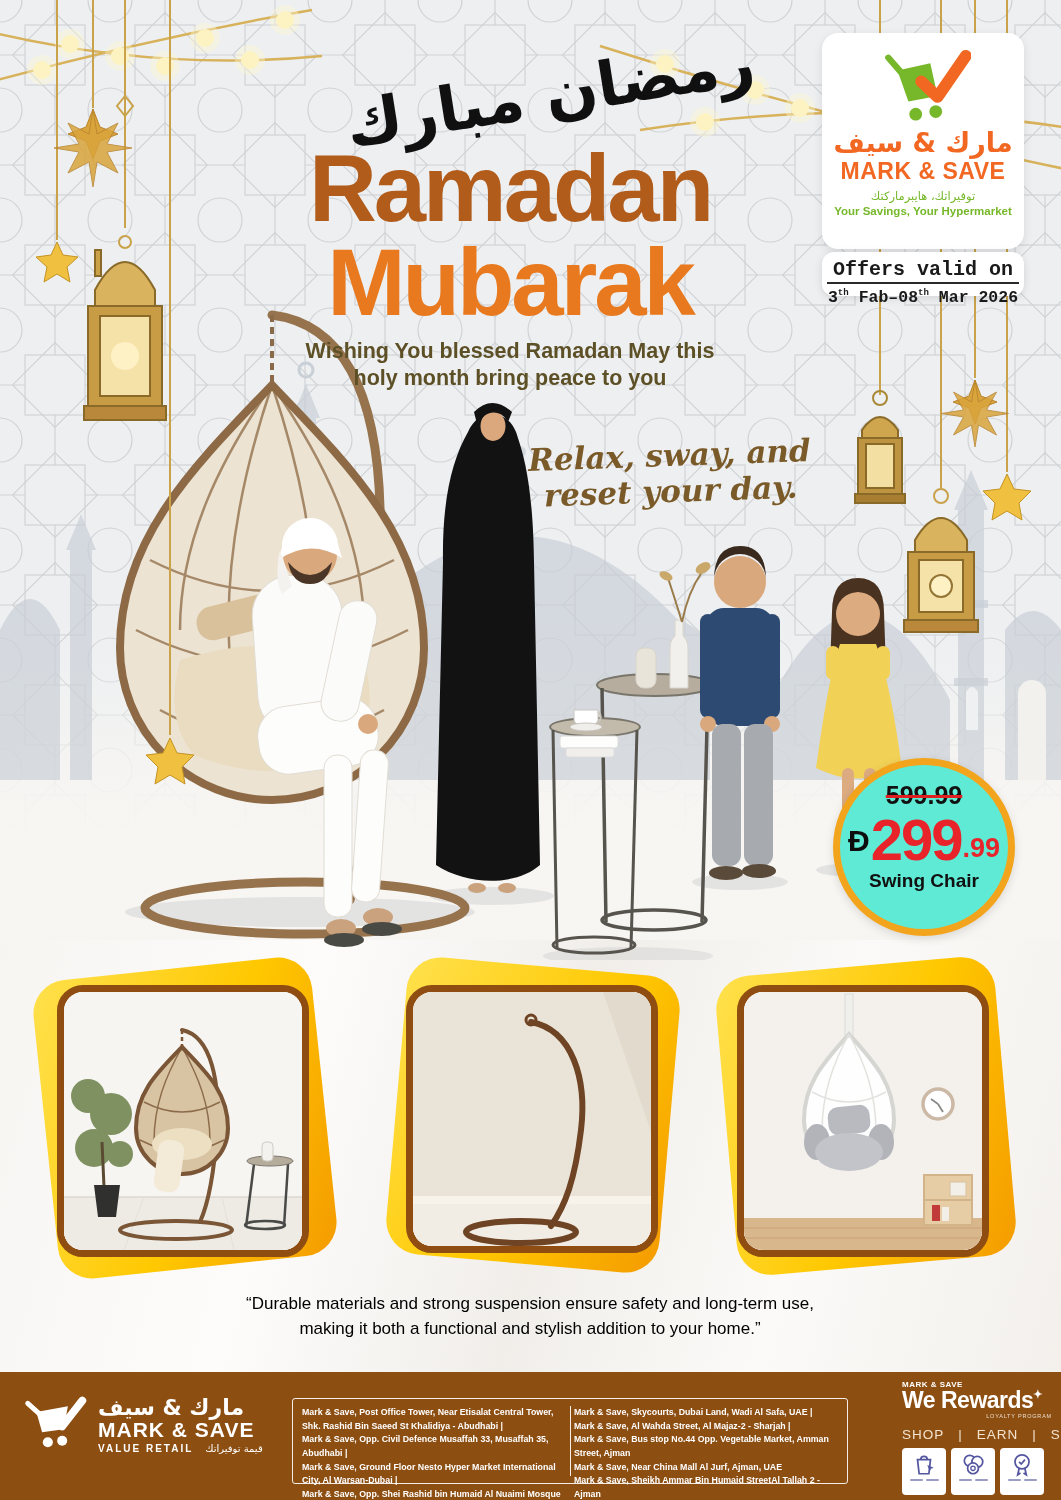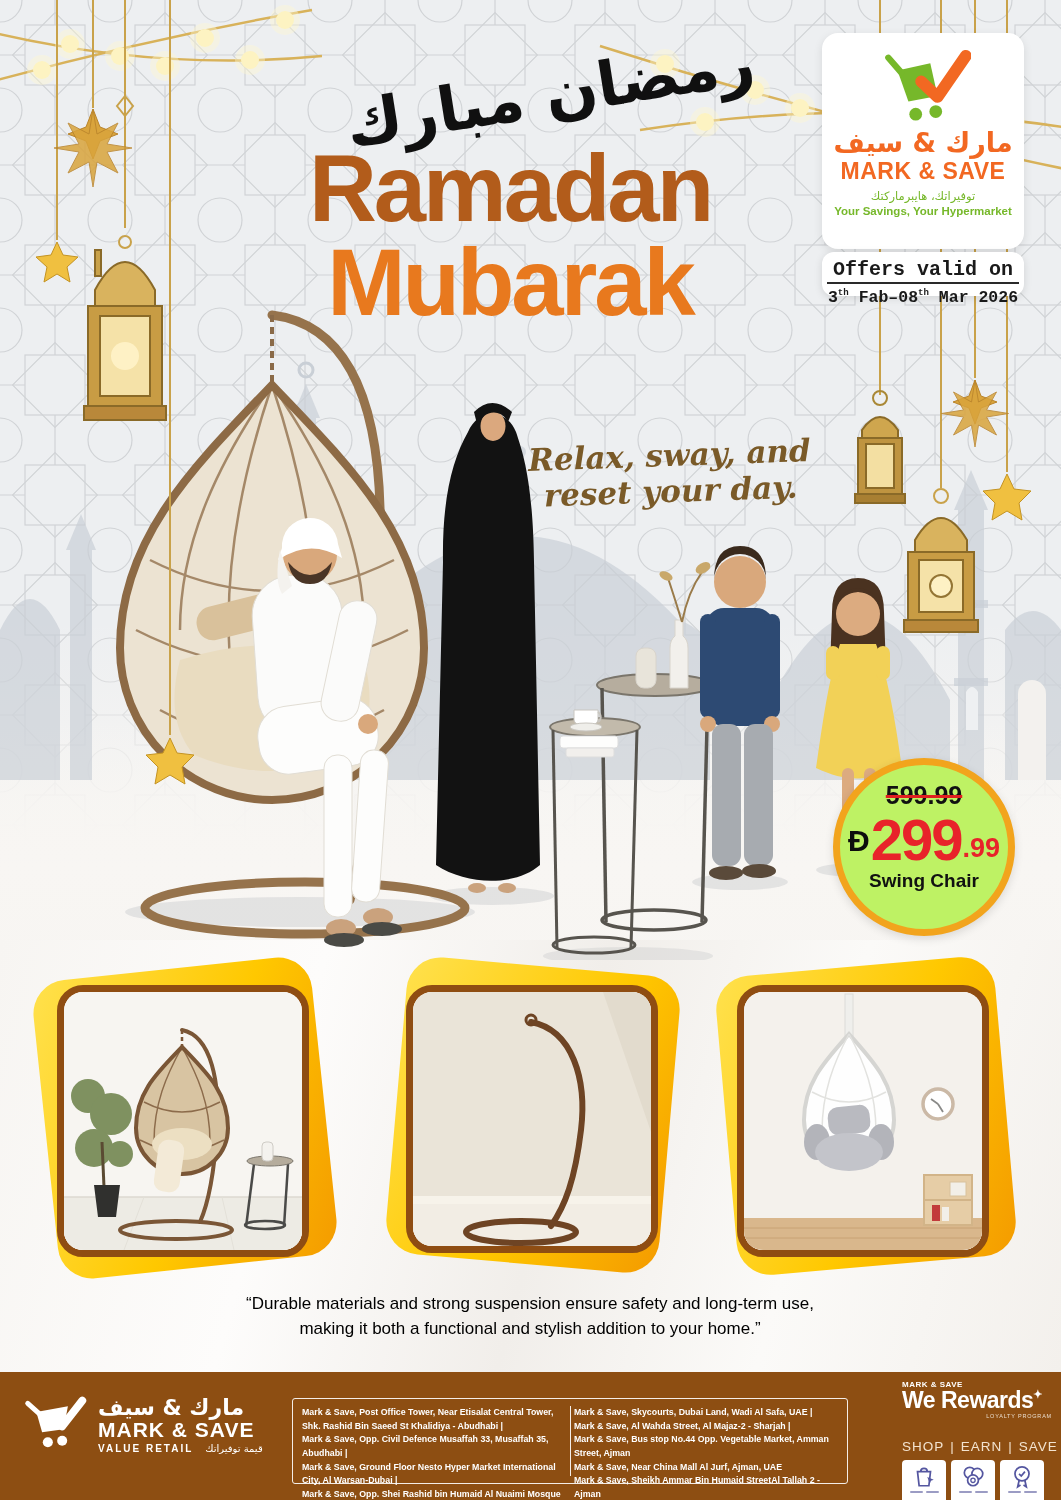--- a/index.html
+++ b/index.html
@@ -39,21 +39,21 @@
     color:#b25c1b;letter-spacing:-3px;line-height:1;}
   #title2{left:230px;top:236px;width:560px;text-align:center;font-size:94px;font-weight:900;
     color:#e8791e;letter-spacing:-3px;line-height:1;}
   #subtitle{left:250px;top:338px;width:520px;text-align:center;font-size:21.5px;font-weight:600;
     color:#5d5026;line-height:1.25;}
   #script-text{left:520px;top:438px;width:300px;text-align:center;
     font-family:"DejaVu Serif",serif;font-style:italic;font-weight:bold;font-size:31px;color:#7a5a28;
     line-height:1.15;transform:rotate(-2deg);}
 
   
-  #price{left:833px;top:758px;width:182px;height:178px;background:#bef264;border:7px solid #f2a41d;
+  #price{left:833px;top:758px;width:182px;height:178px;background:#5eead4;border:7px solid #f2a41d;
     border-radius:50%;text-align:center;padding-top:16px;box-shadow:0 3px 10px rgba(0,0,0,.12);}
   #price .old{font-size:25px;font-weight:800;color:#111;
     text-decoration:line-through;text-decoration-color:#e02020;text-decoration-thickness:3px;}
   #price .row{display:flex;justify-content:center;align-items:flex-end;height:58px;margin-top:-2px;}
   #price .cur{font-size:30px;font-weight:900;color:#0d0d0d;margin:0 1px 8px 0;}
   #price .whole{font-size:58px;font-weight:900;color:#e8232a;letter-spacing:-2px;line-height:.9;text-align:center;}
   #price .cents{font-size:27px;font-weight:900;color:#e8232a;margin:0 0 2px 1px;}
   #price .lbl{font-size:19px;font-weight:700;color:#111;margin-top:4px;}
 
   
@@ -74,22 +74,22 @@
   .f-vr .vra{font-family:"DejaVu Sans",sans-serif;font-size:10px;}
   #addr{position:absolute;left:292px;top:26px;width:556px;height:86px;
     border:1.5px solid rgba(255,255,255,.9);border-radius:3px;display:flex;padding:7px 9px;}
   .addr-col{width:50%;font-size:8.8px;font-weight:600;line-height:1.55;padding-right:8px;}
   .addr-col.right{border-left:1.5px solid rgba(255,255,255,.9);padding-left:3px;padding-right:0;}
   #rewards{position:absolute;left:902px;top:8px;width:150px;}
   #rewards .rb{font-size:8px;font-weight:800;letter-spacing:.5px;}
   #rewards .rt{font-size:23px;font-weight:800;letter-spacing:-.5px;line-height:1;}
   #rewards .rt .sp{font-size:11px;vertical-align:top;}
   #rewards .rp{font-size:5.5px;letter-spacing:.8px;text-align:right;color:#eaddce;margin-top:1px;}
-  #rewards .acts{display:flex;gap:6px;align-items:center;font-size:13.5px;letter-spacing:1px;
-    color:#f3e3cf;margin-top:20px;}
+  #rewards .acts{display:flex;gap:14px;align-items:center;font-size:13.5px;letter-spacing:1px;
+    color:#f3e3cf;margin-top:8px;}
   #rewards .cards{display:flex;gap:5px;margin-top:6px;}
   .rcard{width:44px;height:47px;background:#fff;border-radius:4px;display:flex;flex-direction:column;
     align-items:center;justify-content:flex-start;padding-top:3px;}
   .rcard .bars{display:flex;gap:3px;margin-top:2px;}
   .rcard .bars i{display:block;width:13px;height:2px;background:#9b9cc4;border-radius:1px;}
 </style>
 </head>
 <body>
 
 <div id="page">
@@ -362,20 +362,24 @@
   </div>
 
   <div class="abs" id="offers">
     <div class="t">Offers valid on</div>
     <div class="d"><span>3</span><sup>th</sup><span> Fab–08</span><sup>th</sup><span> Mar 2026</span></div>
   </div>
 
   <div class="abs" id="calligraphy">رمضان مبارك</div>
   <div class="abs" id="title1">Ramadan</div>
   <div class="abs" id="title2">Mubarak</div>
+  <div class="abs" id="subtitle">
+    <span>Wishing You blessed Ramadan May this</span><br>
+    <span>holy month bring peace to you</span>
+  </div>
   <div class="abs" id="script-text">
     <span>Relax, sway, and</span><br>
     <span>reset your day.</span>
   </div>
 
   <div class="abs" id="price">
     <div class="old">599.99</div>
     <div class="row">
       <span class="cur">Đ</span>
       <span class="whole">299</span>

